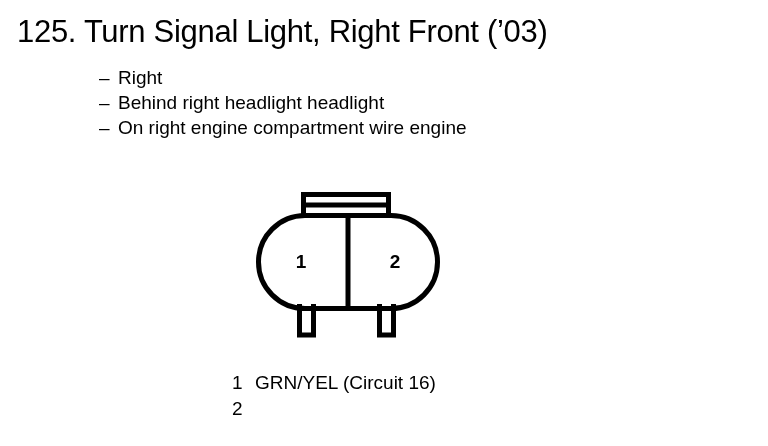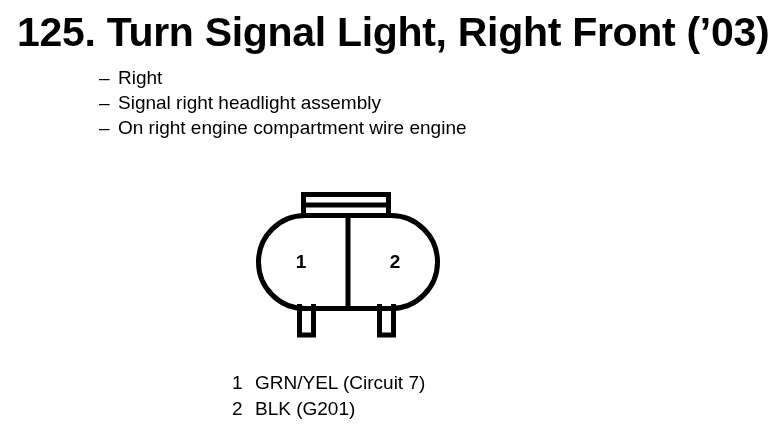--- a/index.html
+++ b/index.html
@@ -14,22 +14,22 @@
     overflow: hidden;
     font-family: "Liberation Sans", sans-serif;
     color: #000000;
   }
 
   
   #page-title {
     position: absolute;
     left: 17px;
     top: 14px;
-    font-size: 41px;
-    font-weight: bold;
+    font-size: 31px;
+    font-weight: normal;
     letter-spacing: -0.3px;
     white-space: nowrap;
     line-height: 36px;
   }
 
   
   #detail-list {
     position: absolute;
     left: 99px;
     top: 65px;
@@ -97,21 +97,21 @@
 
 <div id="page-title">125.  Turn Signal Light, Right Front (’03)</div>
 
 <ul id="detail-list">
   <li class="list-item">
     <span class="dash">–</span>
     <span class="text">Right</span>
   </li>
   <li class="list-item">
     <span class="dash">–</span>
-    <span class="text">Signal right headlight assembly</span>
+    <span class="text">Behind right headlight headlight</span>
   </li>
   <li class="list-item">
     <span class="dash">–</span>
     <span class="text">On right engine compartment wire engine</span>
   </li>
 </ul>
 
 <div id="connector-diagram">
   <svg width="196" height="152" viewBox="0 0 196 152" xmlns="http://www.w3.org/2000/svg">
 
@@ -130,19 +130,18 @@
     <line class="conn-stroke" x1="98" y1="29.5" x2="98" y2="122.5"></line>
 
     <text class="pin-number" x="51" y="77">1</text>
     <text class="pin-number" x="145" y="77">2</text>
   </svg>
 </div>
 
 <div id="pin-legend">
   <div class="legend-row">
     <span class="legend-num">1</span>
-    <span class="legend-label">GRN/YEL (Circuit 7)</span>
+    <span class="legend-label">GRN/YEL (Circuit 16)</span>
   </div>
   <div class="legend-row">
     <span class="legend-num">2</span>
-    <span class="legend-label">BLK (G201)</span>
   </div>
 </div>
 
 </body></html>

